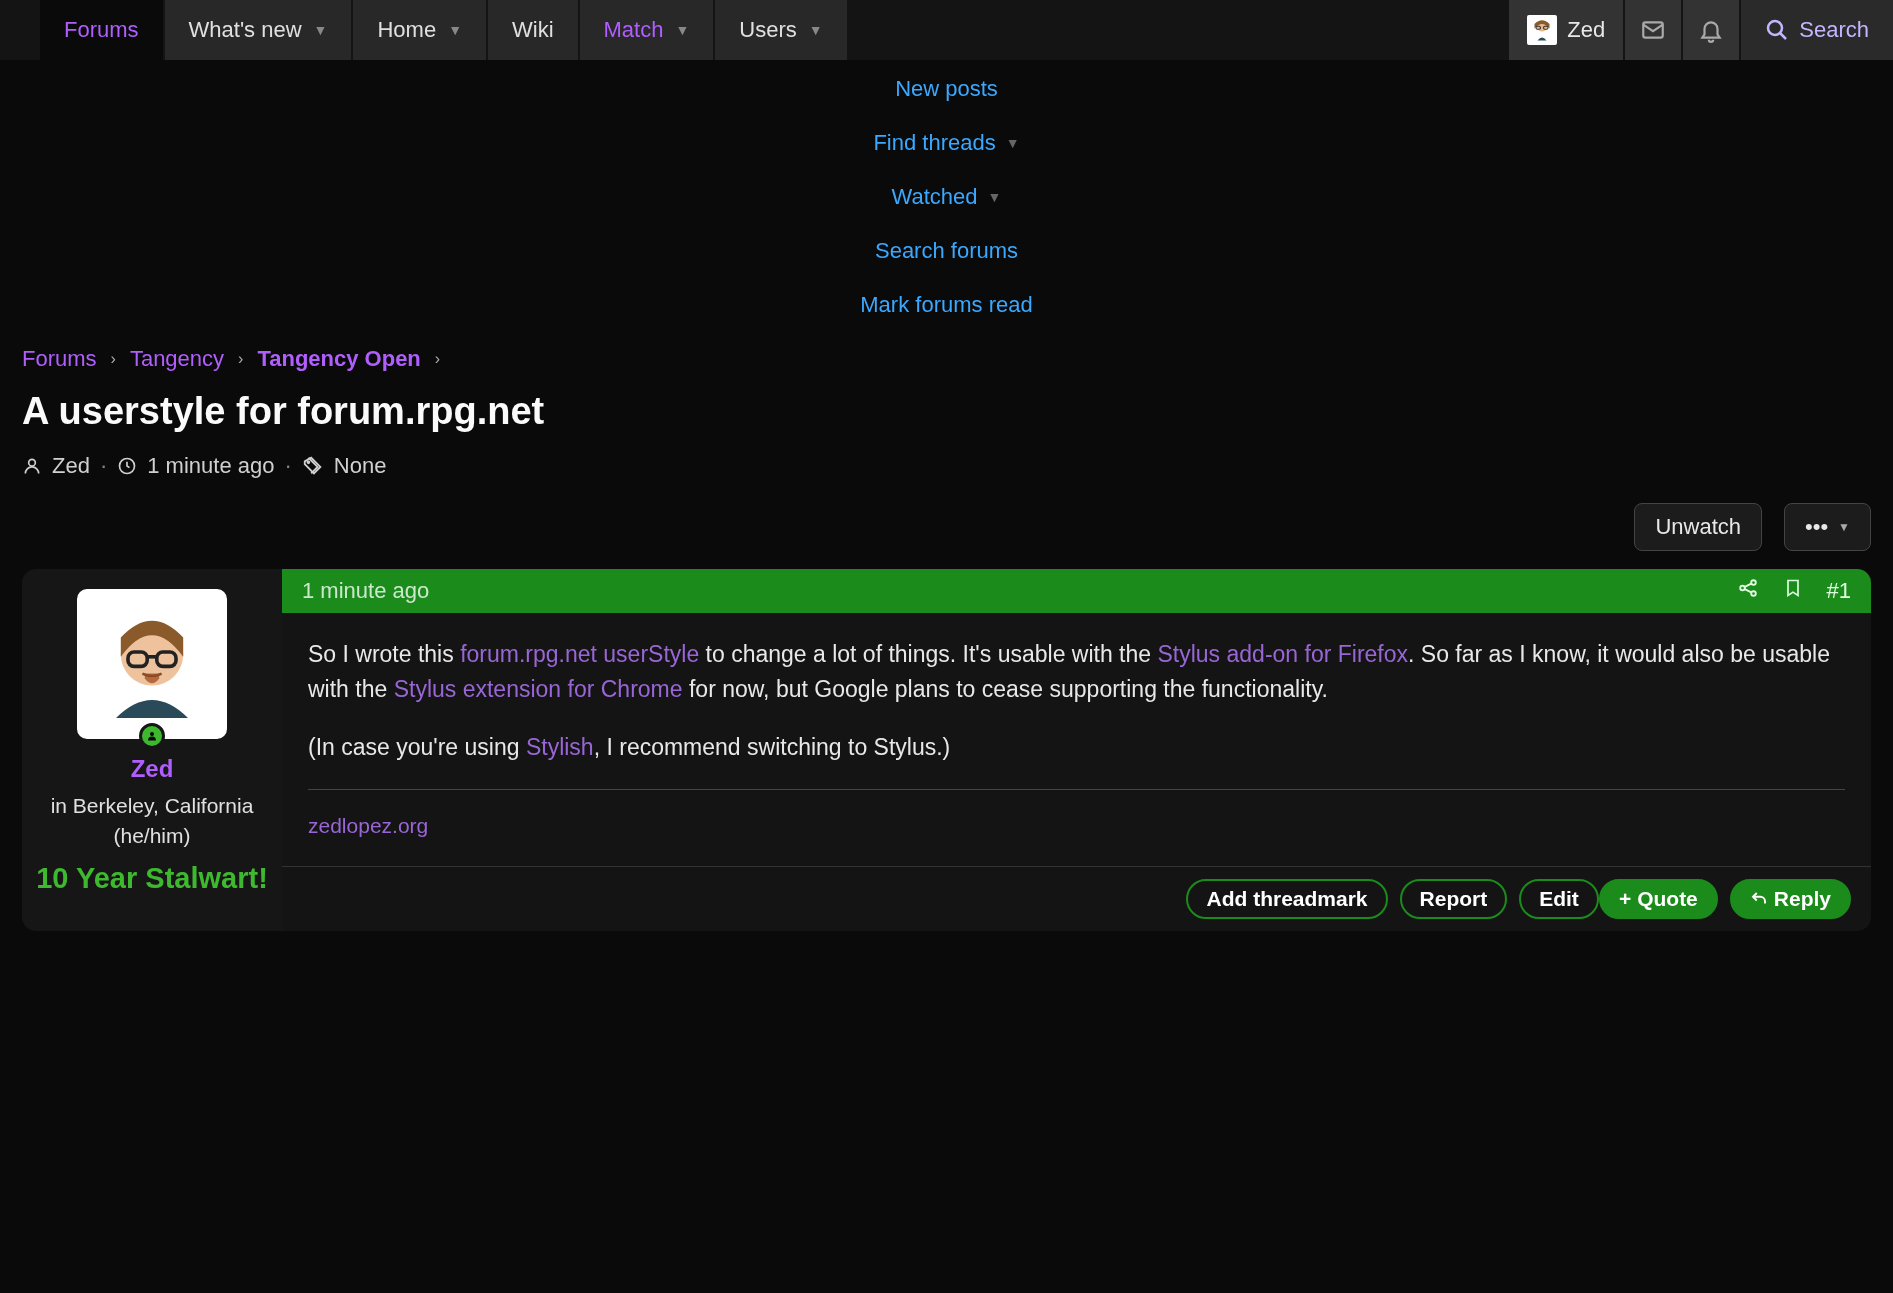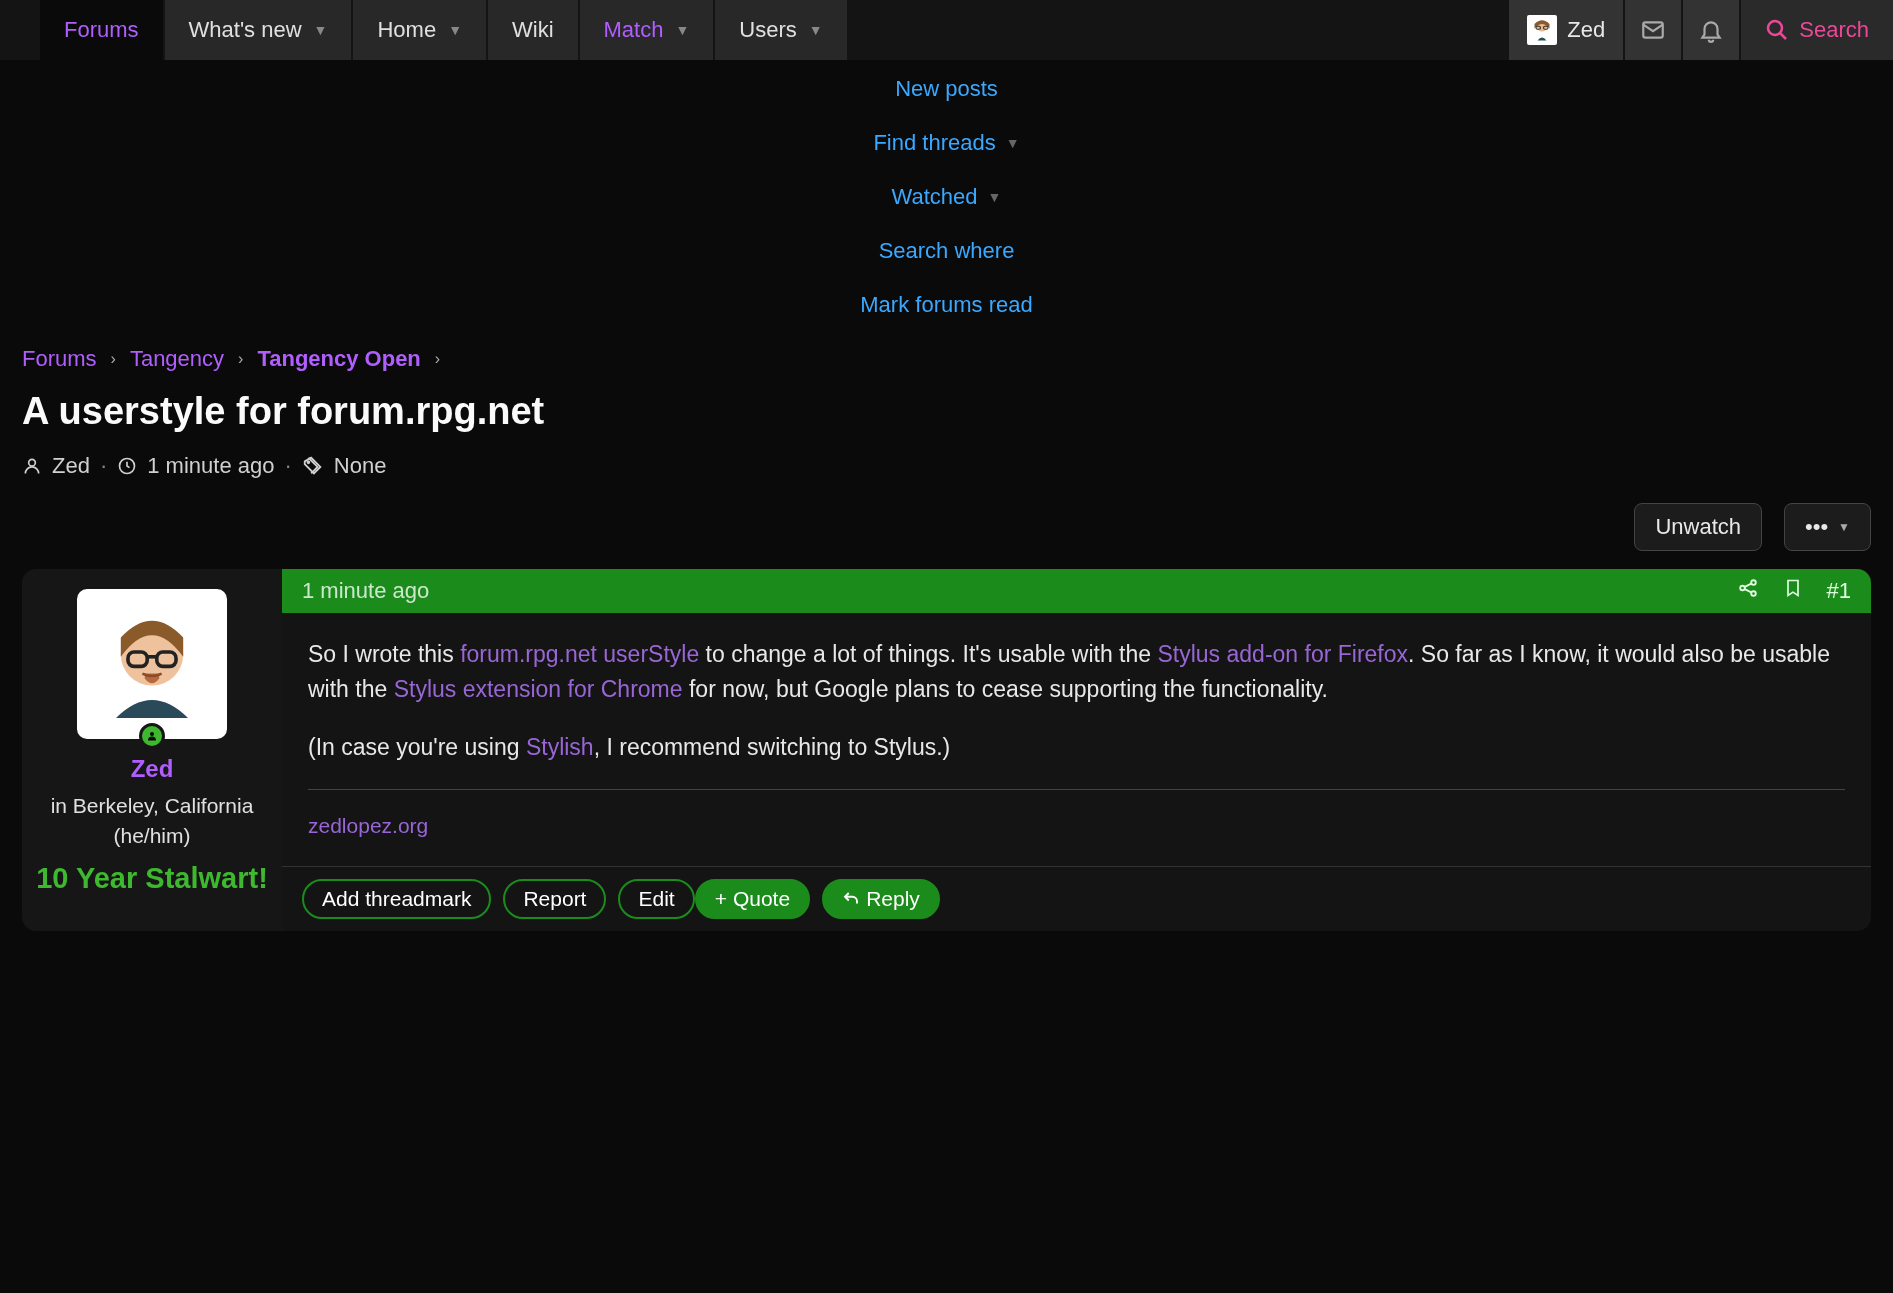--- a/index.html
+++ b/index.html
@@ -43,21 +43,21 @@
   display: flex; align-items: center; justify-content: center;
 }
 .icon-btn {
   display: flex; align-items: center; justify-content: center;
   width: 56px; background: #333; margin-left: 2px; cursor: pointer;
   color: #aaa;
 }
 .search-btn {
   display: flex; align-items: center; gap: 10px;
   background: #2a2a2a; padding: 0 24px; margin-left: 2px; cursor: pointer;
-  color: #ec4899;
+  color: #c4b5fd;
 }
 
 
 .subnav {
   display: flex; align-items: center; gap: 28px;
   padding: 16px 40px; background: #0a0a0a; flex-direction: column;
 }
 .subnav a { color: #3ba8ff; cursor: pointer; }
 .subnav .chev { color: #666; font-size: 14px; }
 
@@ -124,22 +124,22 @@
 .post-head-ico { display: flex; align-items: center; gap: 24px; color: #dfffe0; }
 .post-head-ico span { cursor: pointer; }
 
 .post-body { padding: 24px 26px; color: #e8e8e8; font-size: 23px; line-height: 1.5; flex: 1; }
 .post-body p { margin-bottom: 24px; }
 .post-body a { color: #9966d6; cursor: pointer; }
 .sig-hr { border: none; border-top: 1px solid #444; margin: 10px 0 18px; }
 .sig { color: #9966d6; font-size: 21px; }
 
 .post-actions {
-  display: flex; align-items: center; justify-content: flex-start;
-  padding: 12px 20px; border-top: 1px solid #333;
+  display: flex; align-items: center; justify-content: flex-end;
+  padding: 12px 20px; border-top: 1px solid #333; font-weight: bold;
 }
 .pa-group { display: flex; gap: 12px; }
 .pill {
   display: inline-flex; align-items: center; gap: 6px;
   border: 2px solid #1b8c1b; color: #fff;
   border-radius: 22px; padding: 6px 18px; cursor: pointer; font-size: 21px;
 }
 .pill.filled { background: #1b8c1b; }
 
 
@@ -210,21 +210,21 @@
 <div class="subnav">
   <a>New posts</a>
   <span style="display:flex;align-items:center;gap:10px">
     <a>Find threads</a>
     <span class="chev">▼</span>
   </span>
   <span style="display:flex;align-items:center;gap:10px">
     <a>Watched</a>
     <span class="chev">▼</span>
   </span>
-  <a>Search where</a>
+  <a>Search forums</a>
   <a>Mark forums read</a>
 </div>
 
 <div class="breadcrumb">
   <a>Forums</a>
   <span class="sep">›</span>
   <a>Tangency</a>
   <span class="sep">›</span>
   <a class="current">Tangency Open</a>
   <span class="sep">›</span>

